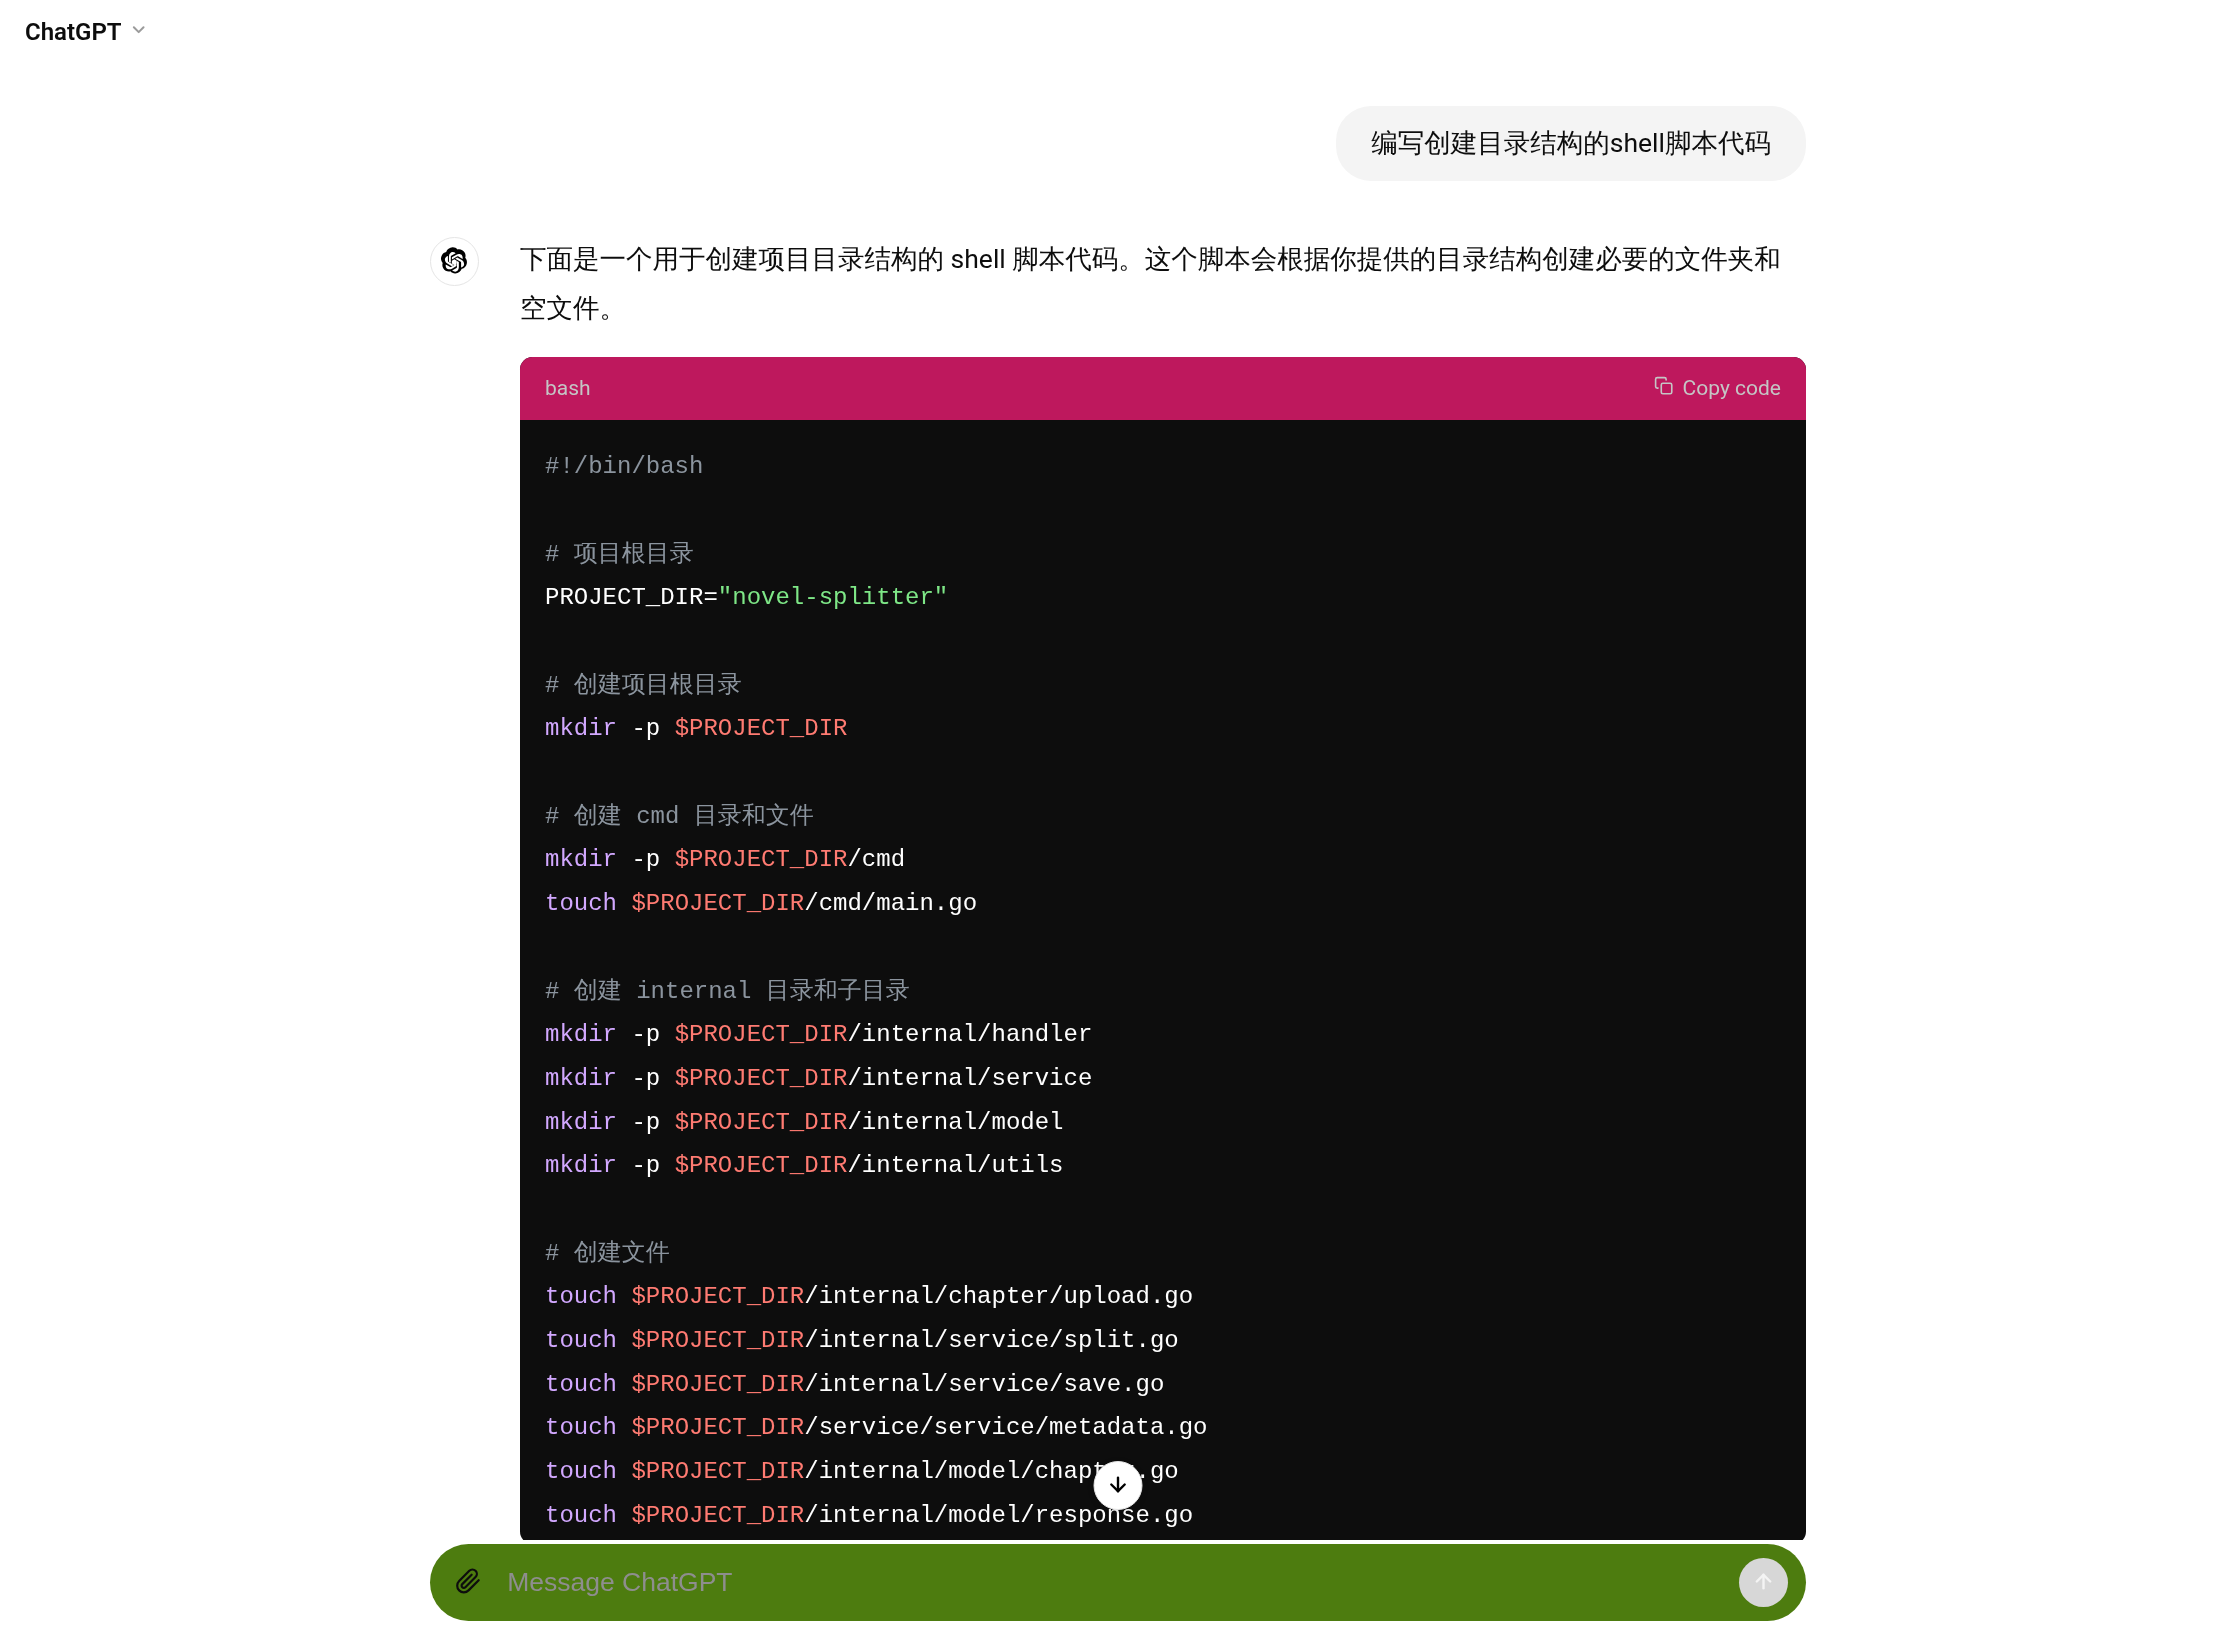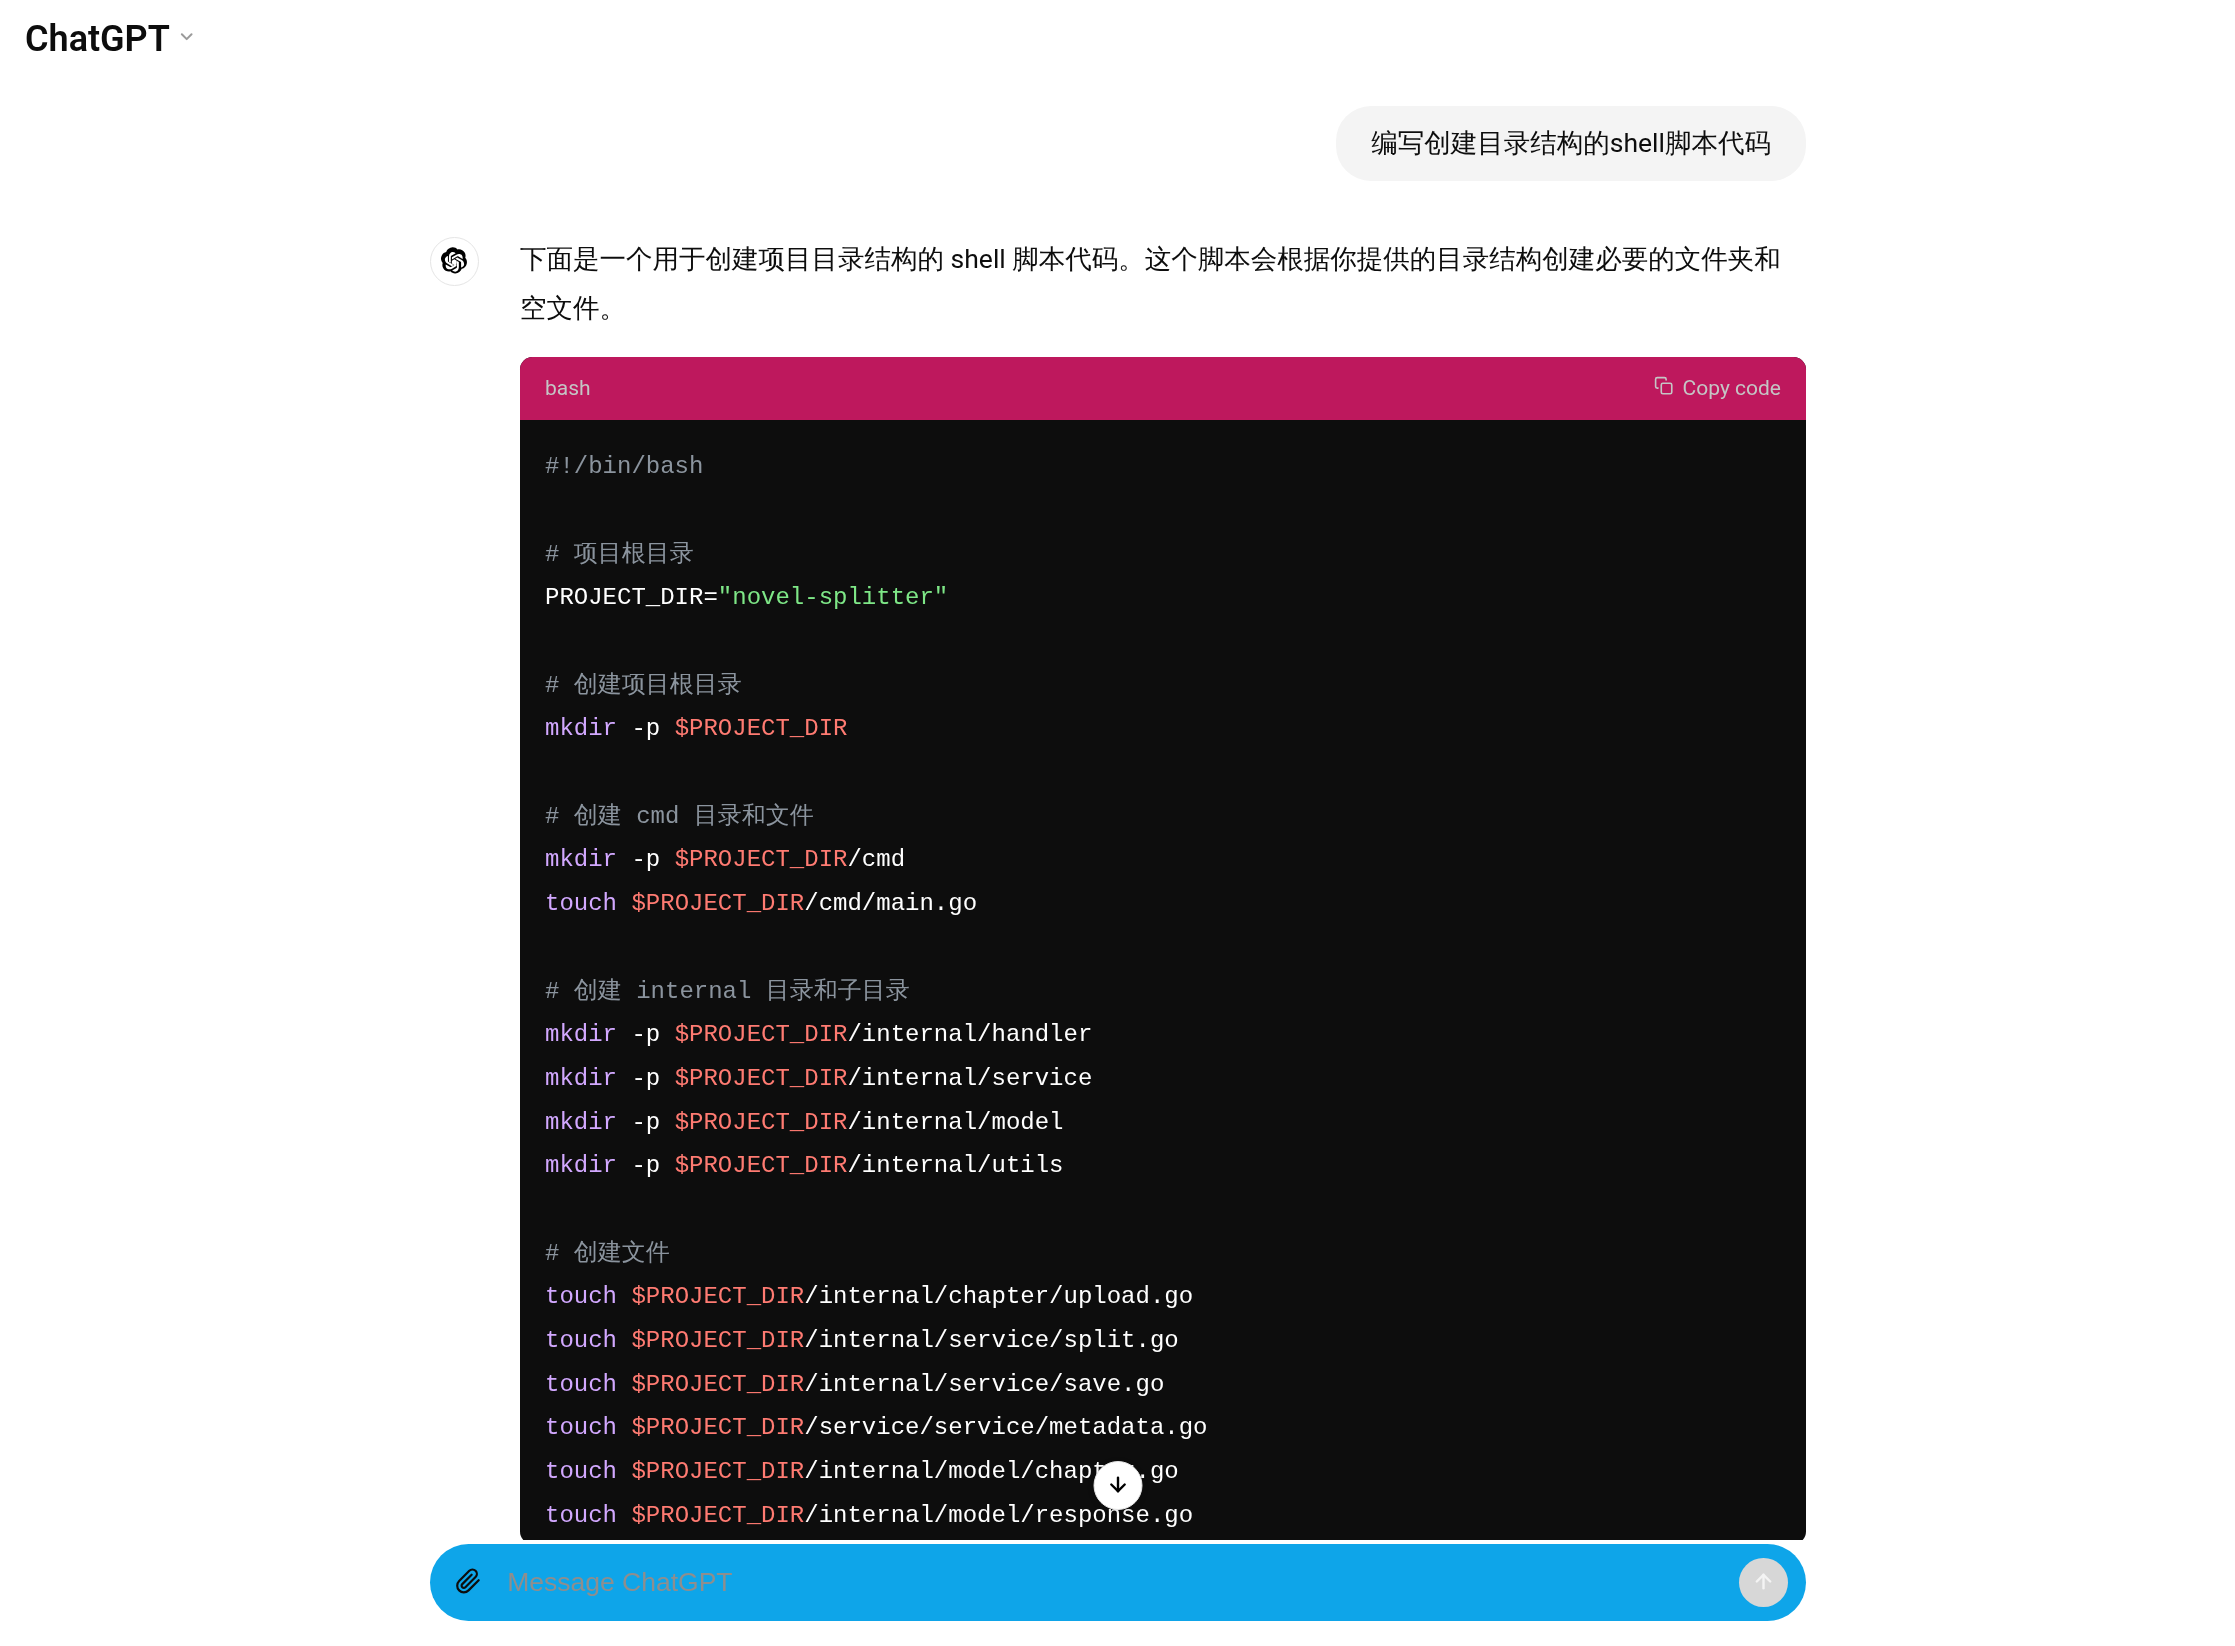--- a/index.html
+++ b/index.html
@@ -12,21 +12,21 @@
       overflow: hidden;
       position: relative;
     }
     .header {
       position: absolute;
       top: 17.6px;
       left: 25px;
       display: flex;
       align-items: center;
       gap: 7px;
-      font-size: 36px;
+      font-size: 24px;
       font-weight: 600;
       color: #0d0d0d;
       cursor: pointer;
     }
     .header .chev {
       font-size: 17.6px;
       color: #9b9b9b;
     }
     .chat-area {
       position: absolute;
@@ -138,21 +138,21 @@
     .composer-wrap {
       position: absolute;
       bottom: 25px;
       left: 0;
       right: 0;
       display: flex;
       justify-content: center;
     }
     .composer {
       width: 1376px;
-      background: #0ea5e9;
+      background: #4d7c0f;
       border-radius: 42px;
       display: flex;
       align-items: center;
       padding: 14px 17.6px;
       gap: 17.6px;
     }
     .attach-btn {
       width: 42px;
       height: 42px;
       display: flex;

